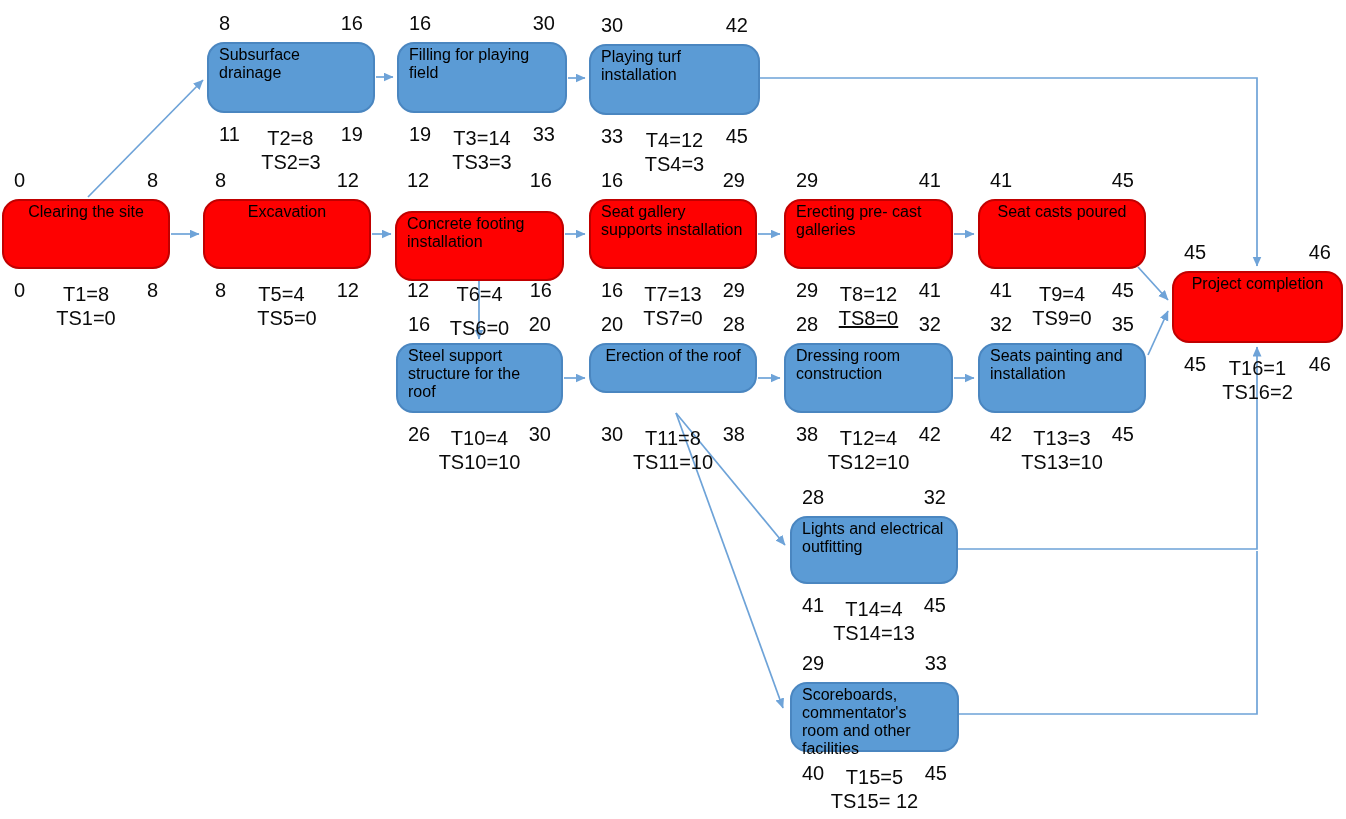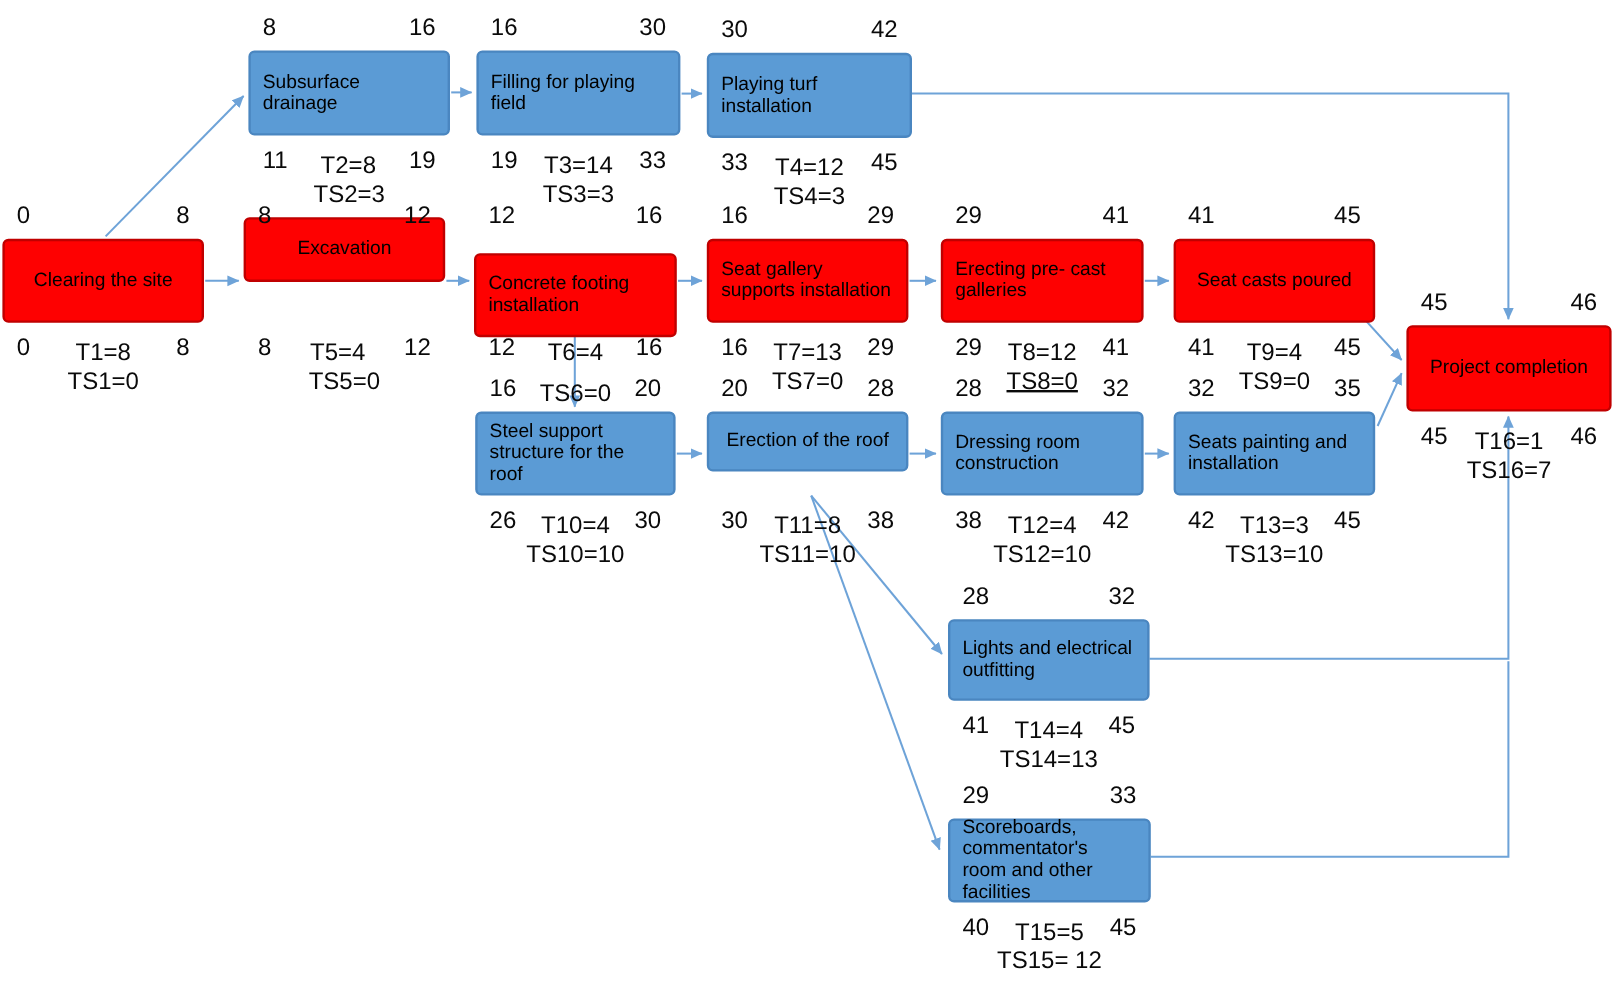--- a/index.html
+++ b/index.html
@@ -7,22 +7,22 @@
     position:relative;
     width:1346px;height:819px;
     overflow:hidden;
     font-family:"Liberation Sans", sans-serif;
     background:#ffffff;
   }
   #edges{position:absolute;left:0;top:0;width:1346px;height:819px;}
   #edges polyline{fill:none;stroke-width:1.7px;}
   .node{
     position:absolute;
-    border-radius:5px;
-    display:flex;align-items:center;justify-content:center;
+    border-radius:17px;
+    display:flex;align-items:flex-start;justify-content:center;
     box-sizing:border-box;
     padding:2px 10px;
   }
   .node.critical{background:#fe0101;border:2px solid #c00000;}
   .node.normal{background:#5b9bd5;border:2px solid #4a86c0;}
   .numrow{
     position:absolute;
     display:flex;justify-content:space-between;align-items:flex-start;
     box-sizing:border-box;
     padding:0 12px;
@@ -117,21 +117,21 @@
       <div class="numrow" style="left: 589px; top: 13px; width: 171px;">
         <span>30</span>
         <span>42</span>
       </div>
       <div class="numrow" style="left: 589px; top: 124px; width: 171px;">
         <span>33</span>
         <span class="mid">T4=12</span>
         <span>45</span>
       </div>
       <div class="tsrow" style="left: 589px; top: 152px; width: 171px;"><span>TS4=3</span></div>
-      <div class="node critical" style="left: 203px; top: 181px; width: 168px; height: 54px;">
+      <div class="node critical" style="left: 203px; top: 199px; width: 168px; height: 70px;">
         <span>Excavation</span>
       </div>
       <div class="numrow" style="left: 203px; top: 168px; width: 168px;">
         <span>8</span>
         <span>12</span>
       </div>
       <div class="numrow" style="left: 203px; top: 278px; width: 168px;">
         <span>8</span>
         <span class="mid">T5=4</span>
         <span>12</span>
@@ -288,15 +288,15 @@
       </div>
       <div class="numrow" style="left: 1172px; top: 240px; width: 171px;">
         <span>45</span>
         <span>46</span>
       </div>
       <div class="numrow" style="left: 1172px; top: 352px; width: 171px;">
         <span>45</span>
         <span class="mid">T16=1</span>
         <span>46</span>
       </div>
-      <div class="tsrow" style="left: 1172px; top: 380px; width: 171px;"><span>TS16=7</span></div>
+      <div class="tsrow" style="left: 1172px; top: 380px; width: 171px;"><span>TS16=2</span></div>
     </div>
 </div>
 
 </body></html>

